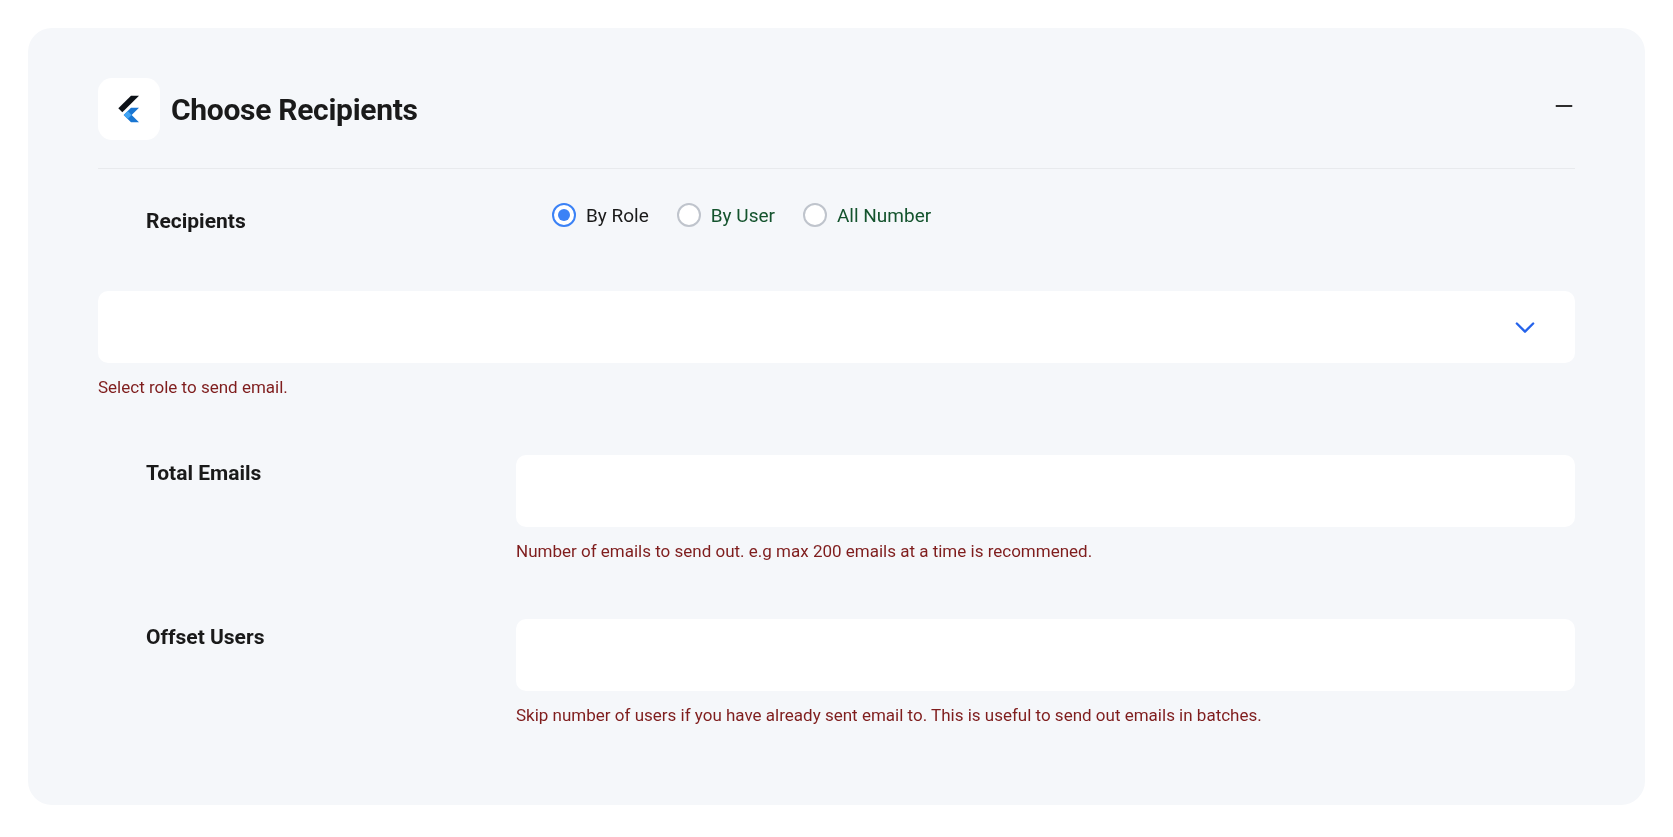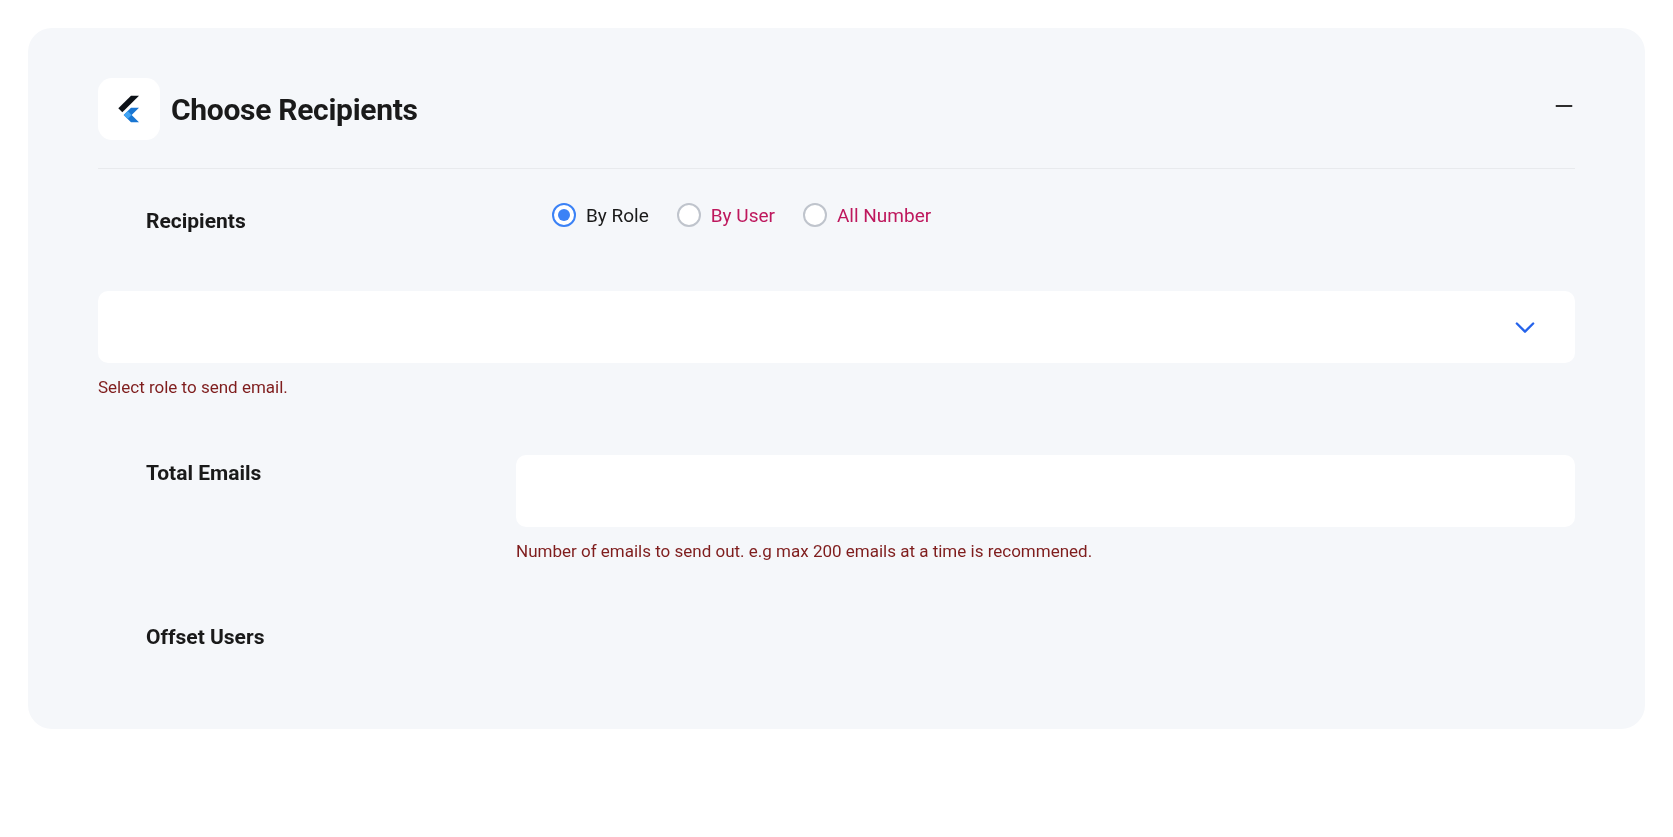--- a/index.html
+++ b/index.html
@@ -108,21 +108,21 @@
       height: 12px;
       background: #3b82f6;
       border-radius: 50%;
       display: none;
     }
     .radio-circle.selected .radio-dot {
       display: block;
     }
     .radio-text {
       font-size: 19px;
-      color: #be185d;
+      color: #14532d;
     }
     .radio-option.active .radio-text {
       color: #1a1a1a;
     }
     .select-box {
       position: relative;
       background: #ffffff;
       border: none;
       border-radius: 10px;
       height: 72px;
@@ -215,16 +215,20 @@
     <div class="form-row">
       <div class="form-label">Total Emails</div>
       <div class="form-field">
         <input type="text" class="input-box" style="">
         <div class="helper-text">Number of emails to send out. e.g max 200 emails at a time is recommened.</div>
       </div>
     </div>
 
     <div class="form-row">
       <div class="form-label">Offset Users</div>
+      <div class="form-field">
+        <input type="text" class="input-box" style="">
+        <div class="helper-text">Skip number of users if you have already sent email to. This is useful to send out emails in batches.</div>
+      </div>
     </div>
 
   </div>
 </div>
 
 </body></html>

